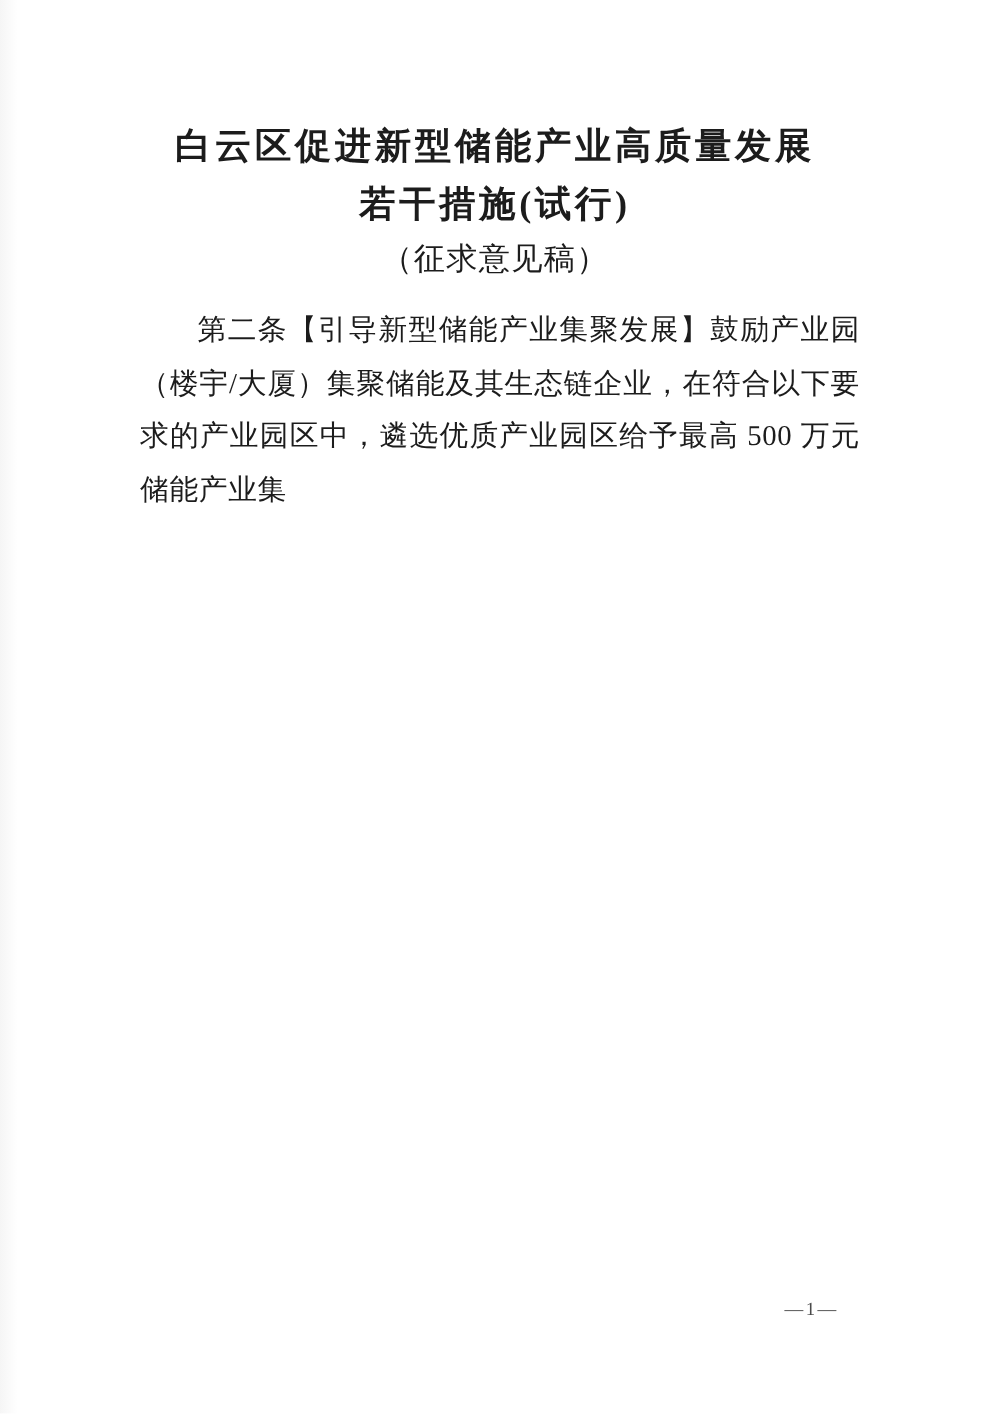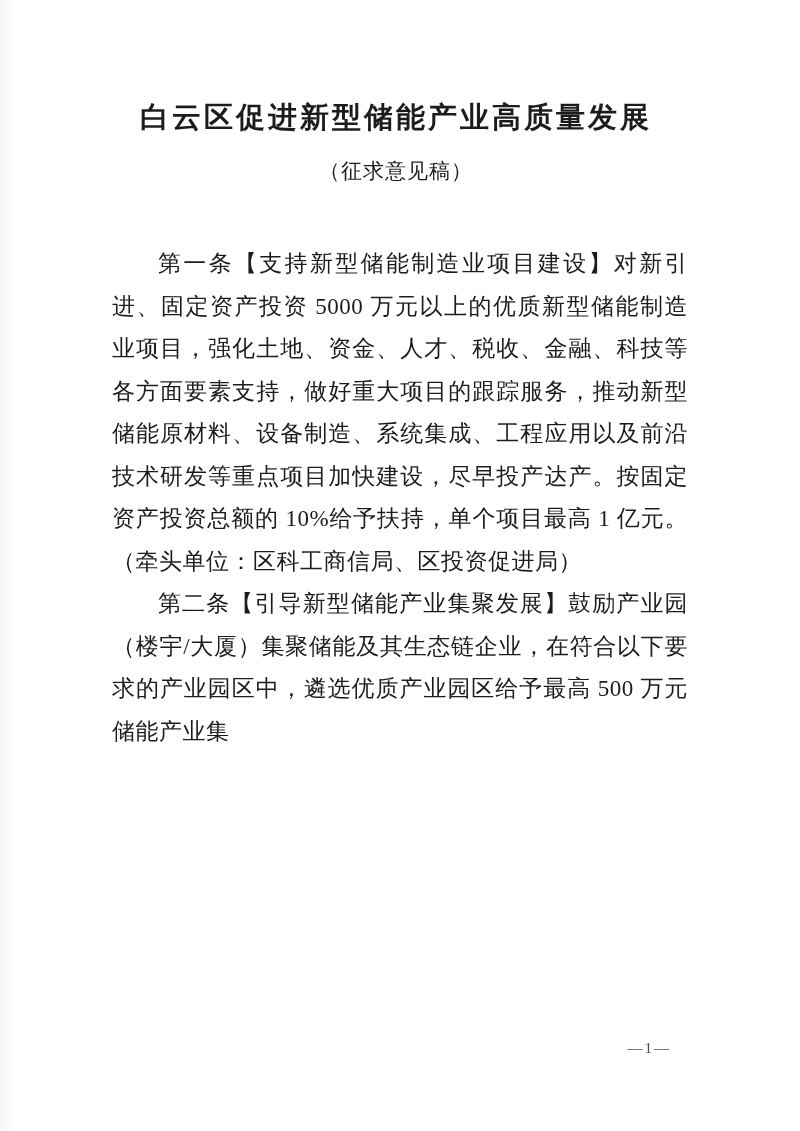--- a/index.html
+++ b/index.html
@@ -35,23 +35,23 @@
   }
   .title-line {
     font-size: 29px;
     font-weight: bold;
     line-height: 47px;
     letter-spacing: 3px;
     
     font-style: normal;
   }
   .subtitle {
-    font-size: 21px;
+    font-size: 25px;
     line-height: 40px;
-    margin-top: 10px;
+    margin-top: 0;
     letter-spacing: 1px;
     font-weight: normal;
   }
   .doc-body {
     position: absolute;
     top: 243px;
     left: 112px;
     width: 576px;
     font-size: 23px;
     line-height: 42.5px;
@@ -75,23 +75,23 @@
 </style>
 </head>
 <body>
 
 <div class="page" style="color: rgb(28, 28, 28); background: rgb(255, 255, 255);">
 
   <div class="scan-edge"></div>
 
   <div class="title-block">
     <div class="title-line">白云区促进新型储能产业高质量发展</div>
+    <div class="title-line">若干措施(试行)</div>
     <div class="subtitle">（征求意见稿）</div>
   </div>
 
   <div class="doc-body">
-    <p>第一条【支持新型储能制造业项目建设】对新引进、固定资产投资 5000 万元以上的优质新型储能制造业项目，强化土地、资金、人才、税收、金融、科技等各方面要素支持，做好重大项目的跟踪服务，推动新型储能原材料、设备制造、系统集成、工程应用以及前沿技术研发等重点项目加快建设，尽早投产达产。按固定资产投资总额的 10%给予扶持，单个项目最高 1 亿元。（牵头单位：区科工商信局、区投资促进局）</p>
     <p>第二条【引导新型储能产业集聚发展】鼓励产业园（楼宇/大厦）集聚储能及其生态链企业，在符合以下要求的产业园区中，遴选优质产业园区给予最高 500 万元储能产业集</p>
   </div>
 
   <div class="page-footer" style="color: rgb(74, 74, 74);">—1—</div>
 
 </div>
 
 </body></html>

